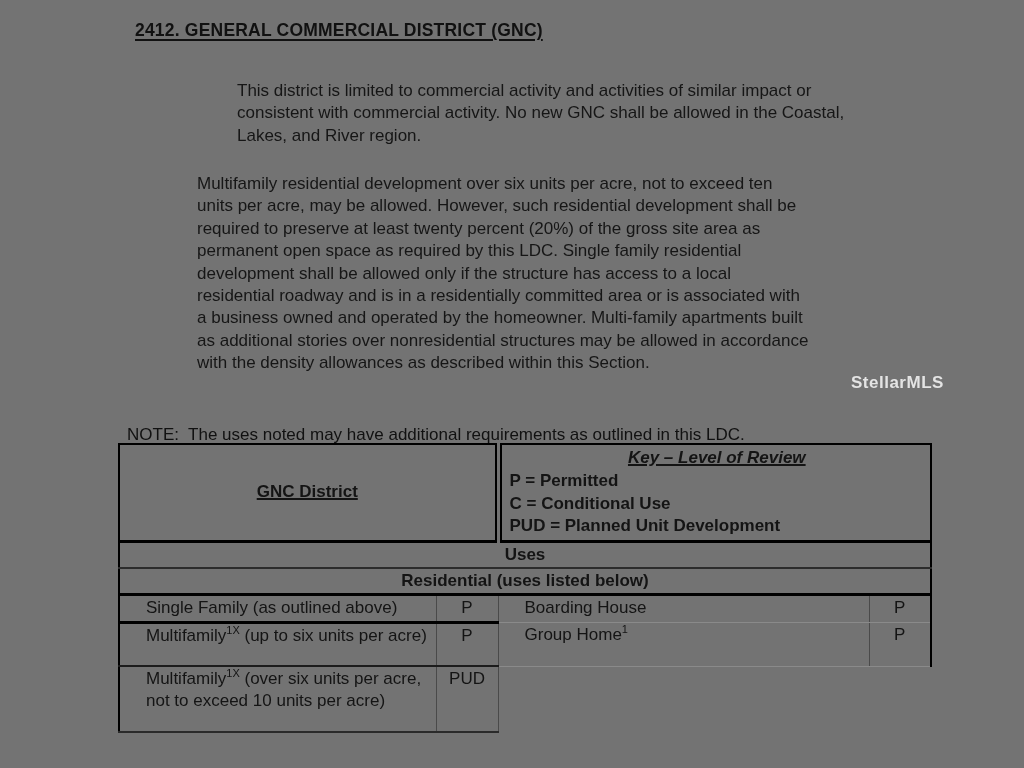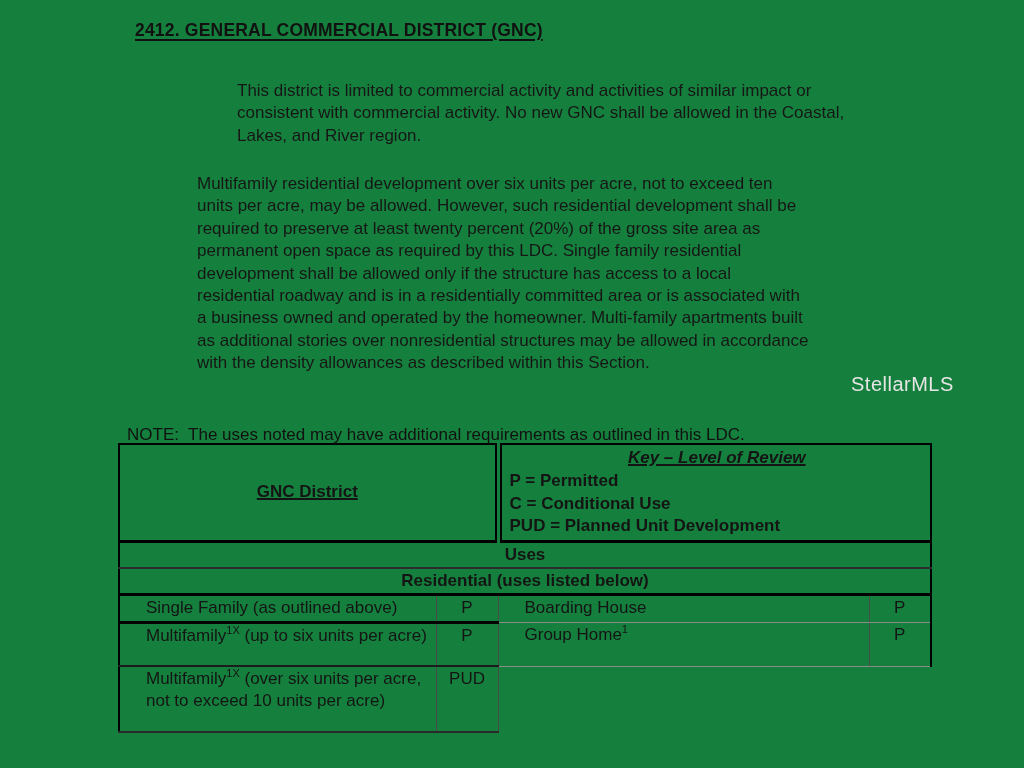--- a/index.html
+++ b/index.html
@@ -2,21 +2,21 @@
 <html><head>
 <meta charset="utf-8">
 <style>
   * { margin: 0; padding: 0; box-sizing: border-box; }
   html, body { background: #ffffff; }
   body { font-family: "Liberation Sans", "DejaVu Sans", sans-serif; color: #141414; }
   .page {
     position: relative;
     width: 1024px;
     height: 768px;
-    background: #15803d;
+    background: #737373;
     overflow: hidden;
   }
   .doc-title {
     position: absolute;
     left: 135px;
     top: 20px;
     font-size: 17.5px;
     font-weight: bold;
     letter-spacing: 0.2px;
     text-decoration: underline;
@@ -43,22 +43,22 @@
     font-size: 17px;
     font-weight: normal;
     white-space: pre-wrap;
     color: #111;
     margin-top: 28px;
   }
   .watermark {
     position: absolute;
     left: 851px;
     top: 373px;
-    font-size: 20px;
-    font-weight: 400;
+    font-size: 17px;
+    font-weight: 700;
     letter-spacing: 0.5px;
     color: #e4e4e4;
     user-select: none;
   }
   
   .uses-table {
     position: absolute;
     left: 118px;
     top: 443px;
     width: 812px;

